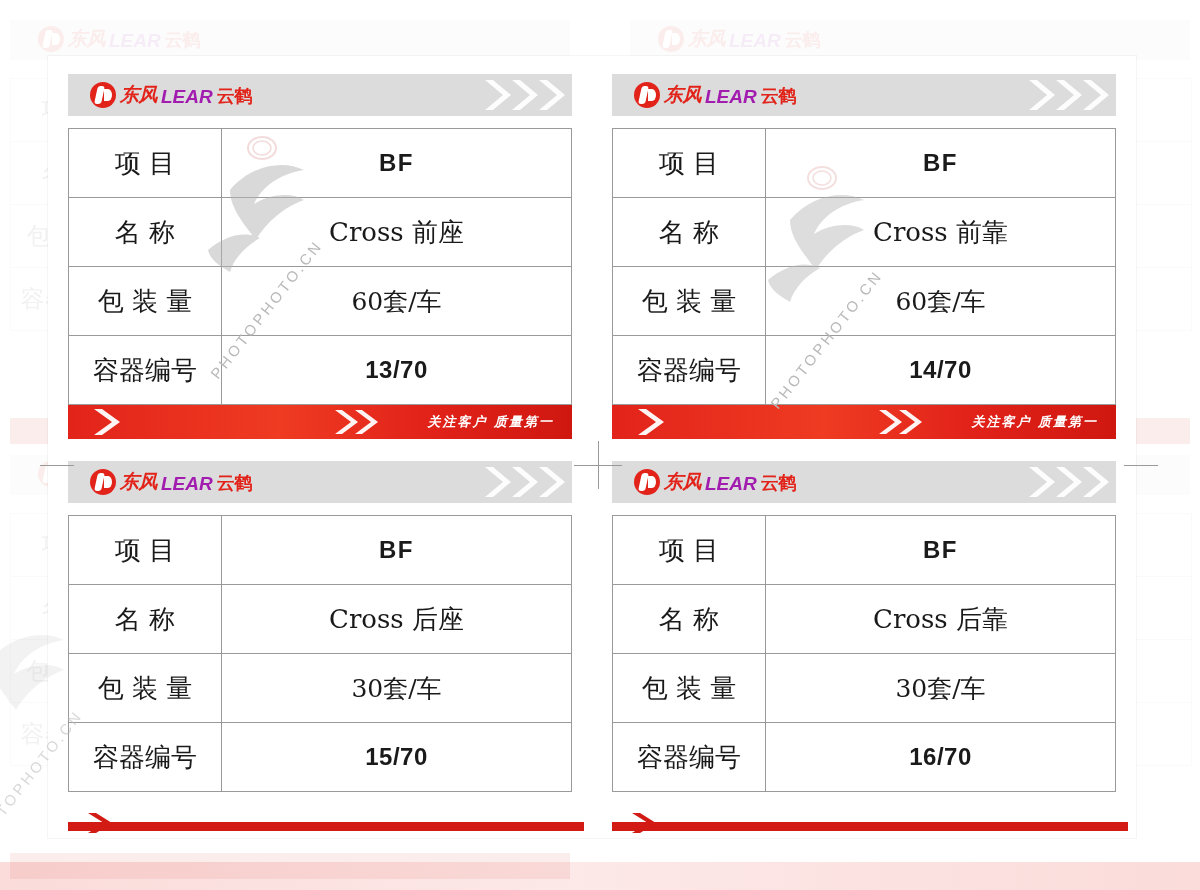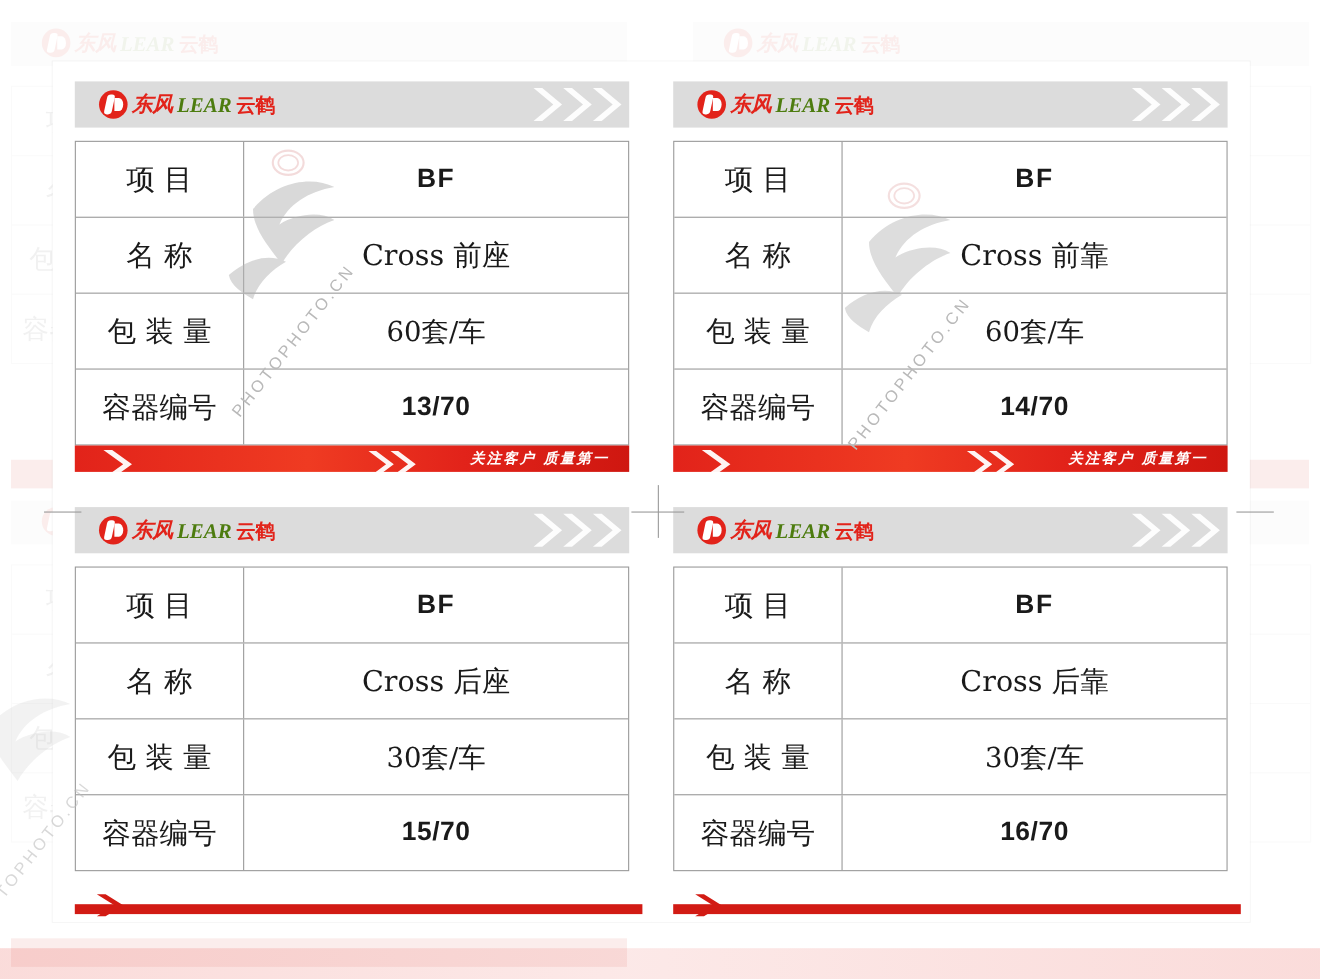--- a/index.html
+++ b/index.html
@@ -39,22 +39,22 @@
   .logo .mark::after{
     content:"";position:absolute;left:14px;top:7px;width:8px;height:12px;
     background:#fff;border-radius:0 60% 60% 0;
   }
   .logo .cn{
     font-family:"DejaVu Sans","Liberation Sans",sans-serif;
     font-weight:bold;font-size:19px;color:#e2231a;
     font-style:italic;letter-spacing:-.5px;
   }
   .logo .lear{
-    font-family:Liberation Serif, serif;
-    font-weight:bold;font-style:italic;font-size:19px;color:#4d7c0f;
+    font-family:Liberation Sans, sans-serif;
+    font-weight:bold;font-style:italic;font-size:19px;color:#a21caf;
     letter-spacing:0px;
   }
   .logo .cn2{
     font-family:"DejaVu Sans","Liberation Sans",sans-serif;
     font-weight:bold;font-size:18px;color:#e2231a;letter-spacing:-.5px;
   }
 
   
   .sheet{
     position:absolute;left:48px;top:56px;width:1088px;height:782px;
@@ -99,21 +99,21 @@
   .tbl .val.num{
     font-family:"Liberation Sans","DejaVu Sans",sans-serif;
     font-weight:bold;font-size:24px;letter-spacing:.5px;
   }
   .tbl .val.qty{
     font-family:"DejaVu Serif","Liberation Serif",serif;font-size:25px;
   }
 
   
   .banner{
-    position:absolute;left:20px;right:20px;height:24px;
+    position:absolute;left:20px;right:20px;height:34px;
     background:linear-gradient(90deg,#e2231a 0%,#ef3b22 42%,#e2231a 70%,#cf1710 100%);
     overflow:hidden;
   }
   .banner .slogan{
     position:absolute;right:18px;top:50%;transform:translateY(-50%);
     color:#fff;font-size:13px;font-weight:bold;font-style:italic;
     font-family:"DejaVu Sans","Liberation Sans",sans-serif;
     letter-spacing:2px;white-space:nowrap;
   }
   .banner .bchev{position:absolute;top:3px;}

